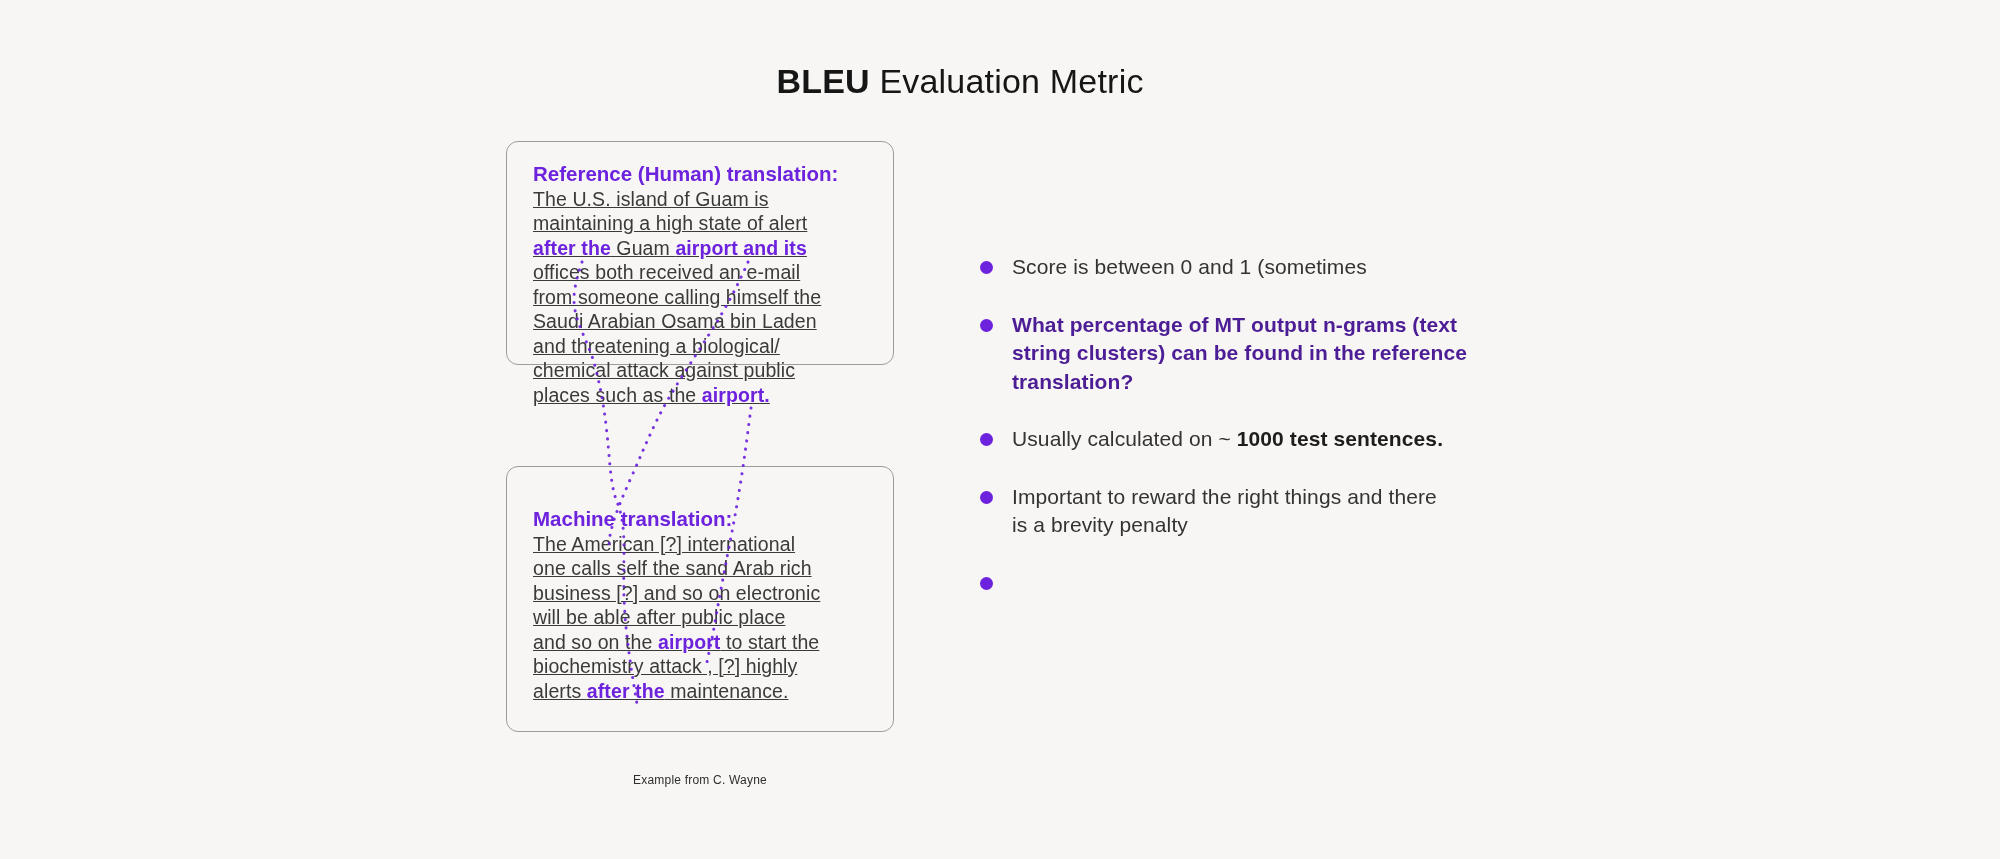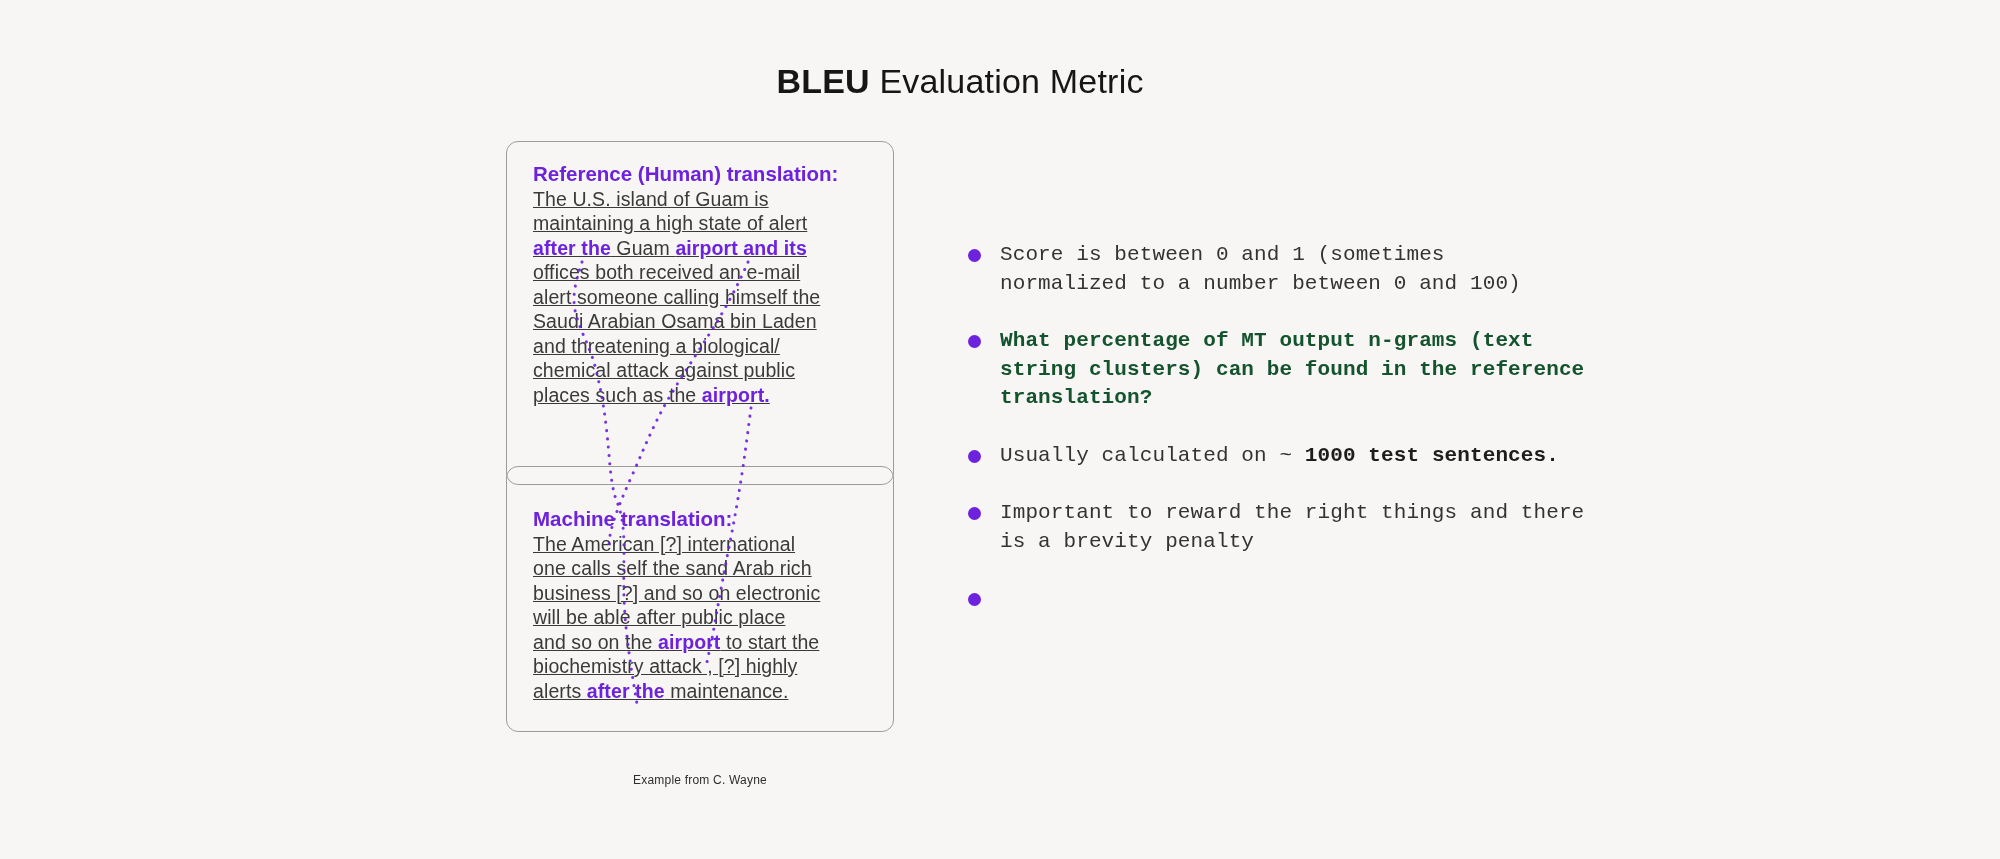--- a/index.html
+++ b/index.html
@@ -31,21 +31,21 @@
   .tr-box {
     position: absolute;
     left: 506px;
     width: 388px;
     border: 1.5px solid #9C9C9C;
     border-radius: 12px;
     box-sizing: border-box;
     padding: 20px 26px;
     background: transparent;
   }
-  .tr-box.reference { top: 141px; height: 344px; }
+  .tr-box.reference { top: 141px; height: 224px; }
   .tr-box.machine   { top: 466px; height: 266px; padding-top: 40px; }
 
   .box-heading {
     font-size: 20.5px;
     font-weight: 700;
     color: #6D22DD;
     line-height: 24.5px;
     white-space: pre;
   }
   .box-line {
@@ -73,23 +73,22 @@
     color: #2E2E2E;
     letter-spacing: 0.2px;
   }
 
   .bullet-list {
     position: absolute;
     left: 963px;
     top: 236px;
     width: 560px;
     list-style: none;
-    margin: 5px;
+    margin: 17px;
     padding: 0;
-    font-family: Liberation Mono, monospace;
   }
   .bullet {
     display: flex;
     align-items: flex-start;
     margin-bottom: 29px;
   }
   .bullet-dot {
     flex: 0 0 auto;
     width: 13px;
     height: 13px;
@@ -98,21 +97,21 @@
     margin-top: 8px;
     margin-right: 19px;
   }
   .bullet-content {
     font-size: 21px;
     line-height: 28.5px;
     color: #333333;
     letter-spacing: 0.1px;
   }
   .bullet-content .b-line { white-space: pre; }
-  .bullet.purple .bullet-content { color: #14532d; font-weight: 700; }
+  .bullet.purple .bullet-content { color: #4c1d95; font-weight: 700; }
   .bullet-content .bold { font-weight: 700; color: #1d1d1d; }
 
   .connections-overlay {
     position: absolute;
     left: 0; top: 0;
     width: 2000px;
     height: 859px;
     pointer-events: none;
   }
   .connections-overlay path {
@@ -133,21 +132,21 @@
     <span class="em">BLEU</span><span class="rest"> Evaluation Metric</span>
   </div>
 
   <div class="tr-box reference">
     <div class="box-heading">Reference (Human) translation:</div>
     <div id="ref-lines">
         <div class="box-line"><span>The U.S. island of Guam is</span></div>
         <div class="box-line"><span>maintaining a high state of alert</span></div>
         <div class="box-line"><span class="hl">after the</span><span> Guam </span><span class="hl">airport and its</span></div>
         <div class="box-line"><span>offices both received an e-mail</span></div>
-        <div class="box-line"><span>alert someone calling himself the</span></div>
+        <div class="box-line"><span>from someone calling himself the</span></div>
         <div class="box-line"><span>Saudi Arabian Osama bin Laden</span></div>
         <div class="box-line"><span>and threatening a biological/</span></div>
         <div class="box-line"><span>chemical attack against public</span></div>
         <div class="box-line"><span>places such as the </span><span class="hl">airport.</span></div>
       </div>
   </div>
 
   <div class="tr-box machine">
     <div class="box-heading">Machine translation:</div>
     <div id="mt-lines">
@@ -167,21 +166,20 @@
     <path d="M751 408 C748 430 745 455 741 480 C737 505 733 528 728 552 C723 578 719 600 715 622 C712 640 709 652 707 662"></path>
   </svg>
 
   <div class="caption">Example from C. Wayne</div>
 
   <ul class="bullet-list" id="bullet-list">
       <li class="bullet">
         <span class="bullet-dot"></span>
         <div class="bullet-content">
           <div class="b-line"><span>Score is between 0 and 1 (sometimes</span></div>
-          <div class="b-line"><span>normalized to a number between 0 and 100)</span></div>
         </div>
       </li>
       <li class="bullet purple">
         <span class="bullet-dot"></span>
         <div class="bullet-content">
           <div class="b-line"><span>What percentage of MT output n-grams (text</span></div>
           <div class="b-line"><span>string clusters) can be found in the reference</span></div>
           <div class="b-line"><span>translation?</span></div>
         </div>
       </li>

